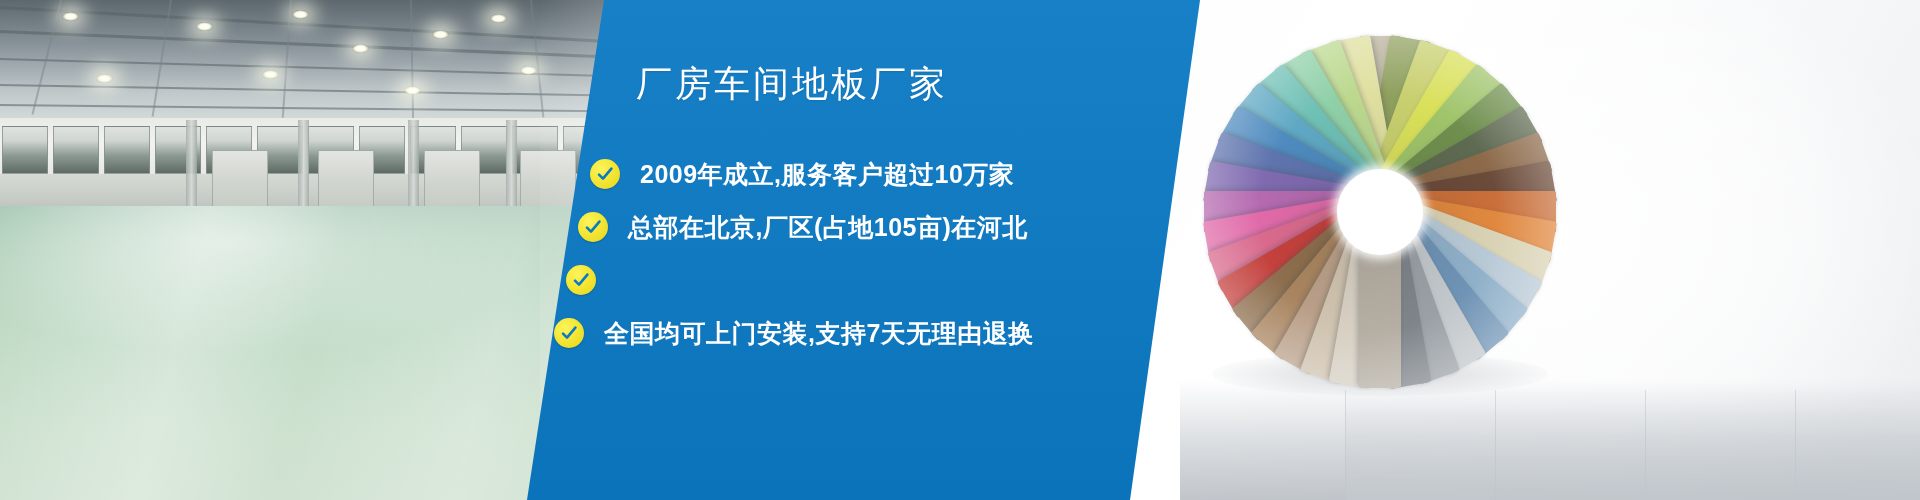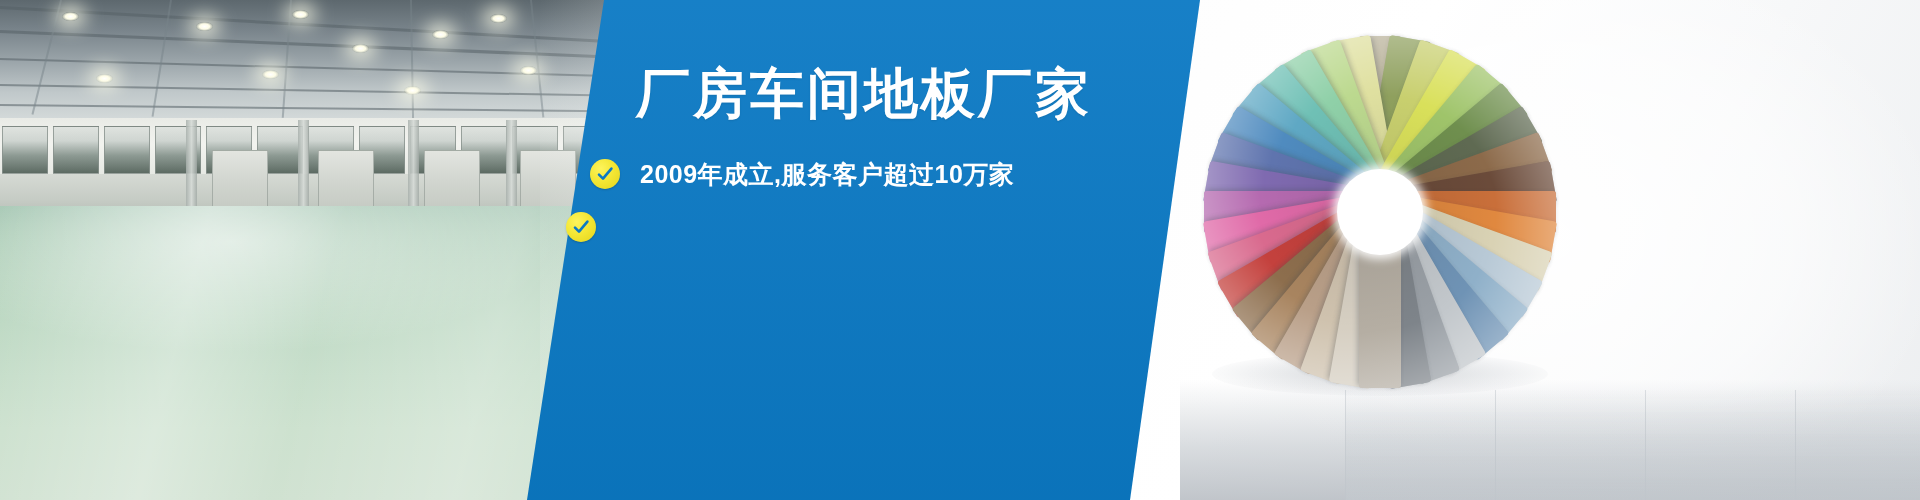--- a/index.html
+++ b/index.html
@@ -109,21 +109,21 @@
     clip-path:polygon(604px 0,1200px 0,1130px 500px,527px 500px);
   }
 
   
   .content{
     position:absolute;left:546px;top:0;width:560px;height:500px;
     color:#fff;
   }
   .headline{
     position:absolute;left:90px;top:66px;
-    font-size:54px;font-weight:bold;letter-spacing:3px;
+    font-size:36px;font-weight:normal;letter-spacing:3px;
     color:#ffffff;white-space:nowrap;line-height:1;
     text-shadow:0 1px 2px rgba(0,0,0,.10);
   }
   .bullets{
     position:absolute;left:0;top:148px;width:560px;
   }
   .bullet{
     position:relative;height:53px;display:flex;align-items:center;
   }
   .bullet .mark{
@@ -251,29 +251,45 @@
 
       <div class="bullet b1">
         <span class="mark">
           <svg width="20" height="20" viewBox="0 0 20 20" aria-hidden="true">
             <path d="M4 10.6 L8 14.6 L16.4 4.6" fill="none" stroke="#0b79c4" stroke-width="2.6" stroke-linecap="round" stroke-linejoin="round"></path>
           </svg>
         </span>
         <span class="txt">2009年成立,服务客户超过10万家</span>
       </div>
 
+      <div class="bullet b2">
+        <span class="mark">
+          <svg width="20" height="20" viewBox="0 0 20 20" aria-hidden="true">
+            <path d="M4 10.6 L8 14.6 L16.4 4.6" fill="none" stroke="#0b79c4" stroke-width="2.6" stroke-linecap="round" stroke-linejoin="round"></path>
+          </svg>
+        </span>
+        <span class="txt">总部在北京,厂区(占地105亩)在河北</span>
+      </div>
 
       <div class="bullet b3">
         <span class="mark">
           <svg width="20" height="20" viewBox="0 0 20 20" aria-hidden="true">
             <path d="M4 10.6 L8 14.6 L16.4 4.6" fill="none" stroke="#0b79c4" stroke-width="2.6" stroke-linecap="round" stroke-linejoin="round"></path>
           </svg>
         </span>
       </div>
 
+      <div class="bullet b4">
+        <span class="mark">
+          <svg width="20" height="20" viewBox="0 0 20 20" aria-hidden="true">
+            <path d="M4 10.6 L8 14.6 L16.4 4.6" fill="none" stroke="#0b79c4" stroke-width="2.6" stroke-linecap="round" stroke-linejoin="round"></path>
+          </svg>
+        </span>
+        <span class="txt">全国均可上门安装,支持7天无理由退换</span>
+      </div>
 
     </div>
   </div>
 
   <div class="wheel-shadow"></div>
   <div class="wheel">
     <div class="swatch" style="transform: rotate(0deg); background: rgb(185, 178, 154); z-index: 10;"></div>
       <div class="swatch" style="transform: rotate(10deg); background: rgb(143, 160, 94); z-index: 11;"></div>
       <div class="swatch" style="transform: rotate(20deg); background: rgb(200, 207, 110); z-index: 12;"></div>
       <div class="swatch" style="transform: rotate(30deg); background: rgb(217, 224, 90); z-index: 13;"></div>

